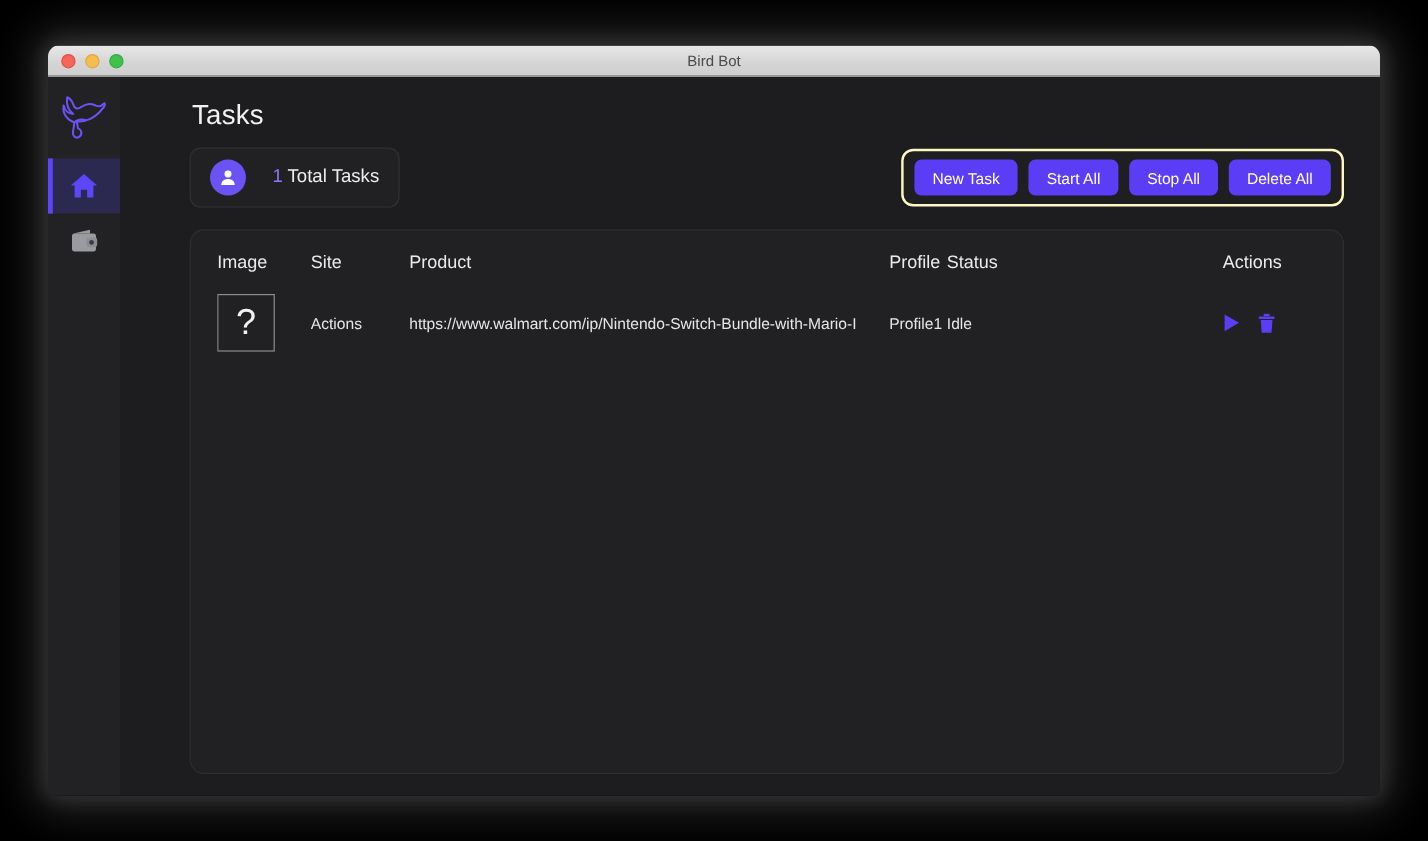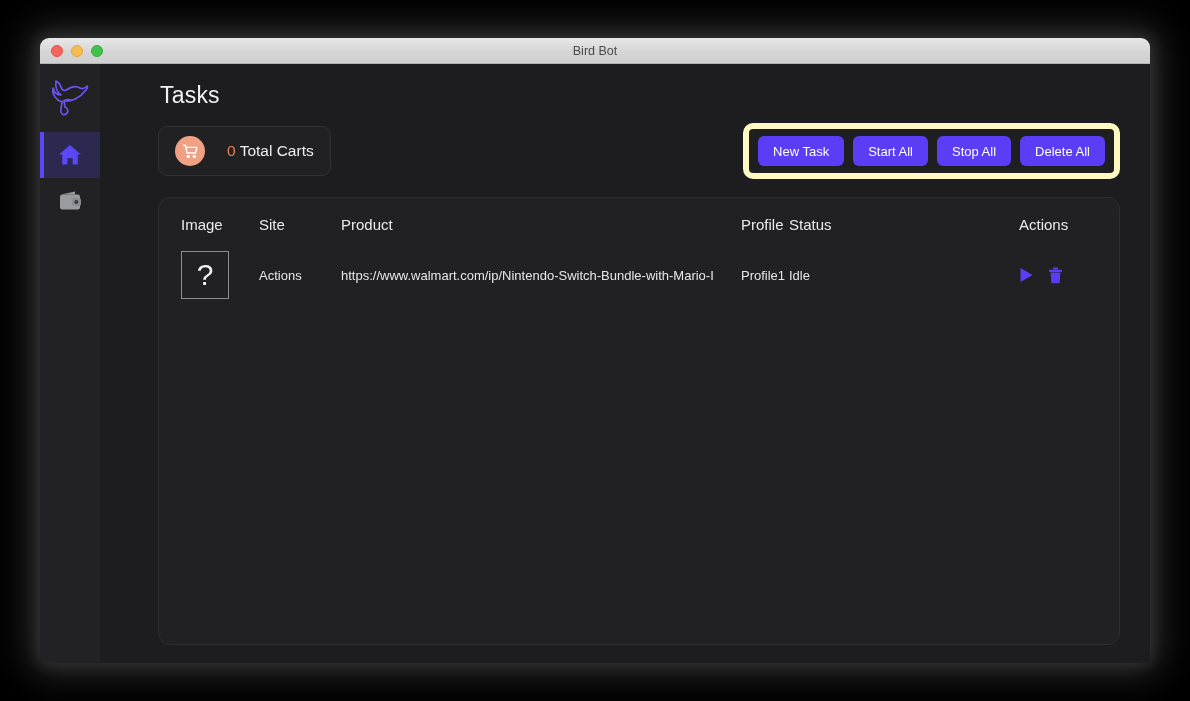--- a/index.html
+++ b/index.html
@@ -168,21 +168,21 @@
     margin-left: 22px;
     font-size: 15.5px;
     white-space: nowrap;
     color: #ededed;
   }
   .stat-card .stat-number { margin-right: 4px; }
 
   #buttons-group {
     margin-left: auto;
     background: #1f1f22;
-    border: 6px solid #fef9c3;
+    border: 2px solid #fef9c3;
     border-radius: 10px;
     padding: 7px 9px;
     display: flex;
     gap: 9px;
   }
   .action-btn {
     background: #5b3df5;
     color: #ffffff;
     border: none;
     border-radius: 6px;
@@ -307,31 +307,30 @@
         </div>
 
       </div>
 
       <div id="main">
 
         <h1 id="page-title">Tasks</h1>
 
         <div id="stats-row">
 
-
           <div class="stat-card">
-            <span class="circle" style="background:#f0a184">
-              <svg width="17" height="17" viewBox="0 0 18 18" fill="none" stroke="#ffffff" stroke-width="1.5" stroke-linecap="round" stroke-linejoin="round">
-                <path d="M1.6 2.4 L3.6 2.4 L5.4 10.6 L14.2 10.6 L15.8 4.6 L4.2 4.6"></path>
-                <circle cx="6.6" cy="14.2" r="1.1" fill="#ffffff"></circle>
-                <circle cx="13" cy="14.2" r="1.1" fill="#ffffff"></circle>
+            <span class="circle" style="background:#6a52f5">
+              <svg width="16" height="16" viewBox="0 0 16 16" fill="#ffffff">
+                <circle cx="8" cy="5" r="2.9"></circle>
+                <path d="M2.4 14.2 C2.4 10.9 5 9.2 8 9.2 C11 9.2 13.6 10.9 13.6 14.2 Z"></path>
               </svg>
             </span>
-            <span class="stat-text"><span class="stat-number" style="color:#e8804f">0</span><span>Total Carts</span></span>
+            <span class="stat-text"><span class="stat-number" style="color:#8c78ff">1</span><span>Total Tasks</span></span>
           </div>
+
 
 
           <div id="buttons-group">
             <button class="action-btn">New Task</button>
             <button class="action-btn">Start All</button>
             <button class="action-btn">Stop All</button>
             <button class="action-btn">Delete All</button>
           </div>
 
         </div>

